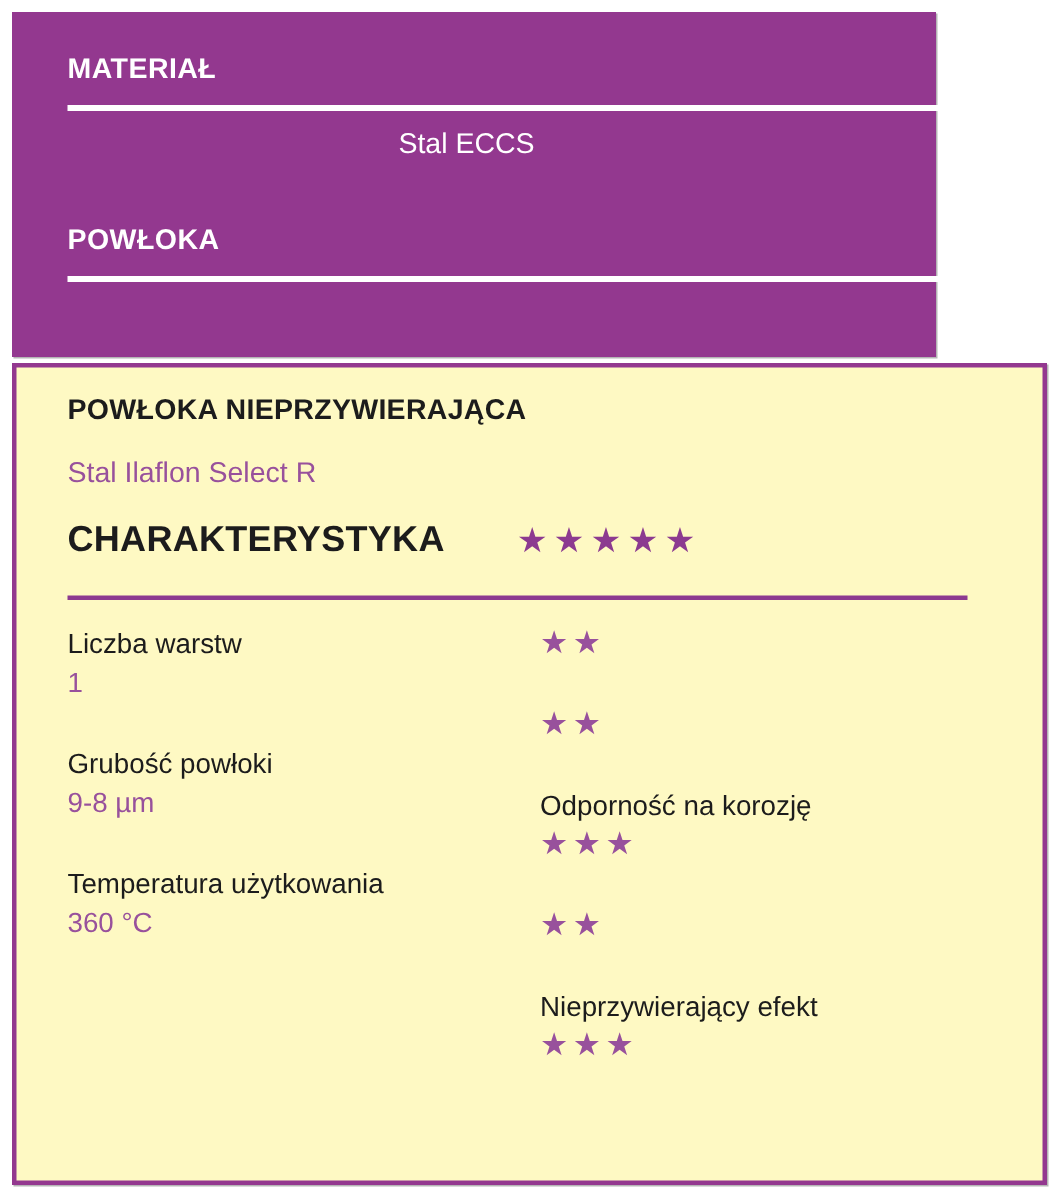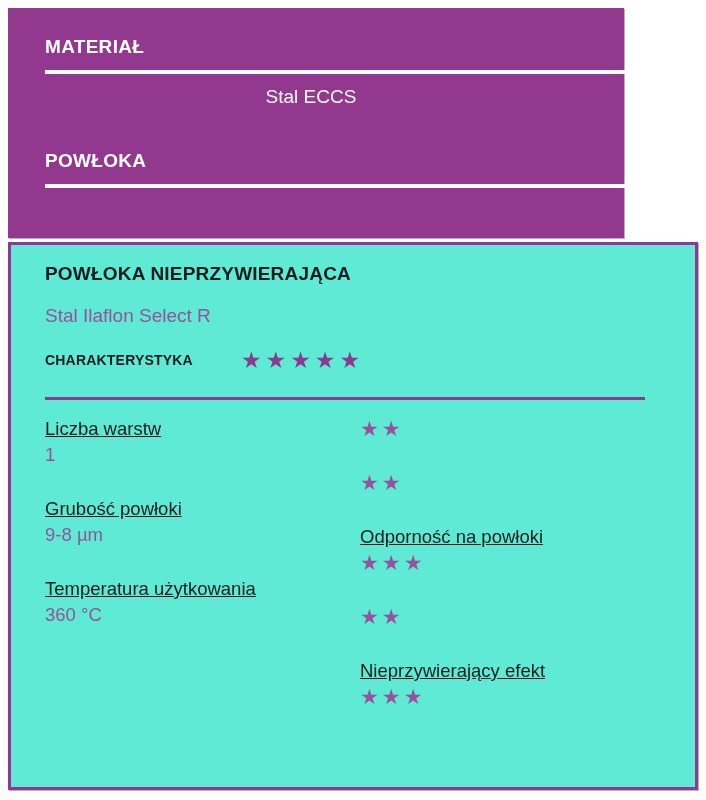--- a/index.html
+++ b/index.html
@@ -47,21 +47,21 @@
     text-align: center;
   }
   .hfield + .hfield { margin-top: 42px; }
 
   
   .card {
     margin-top: 4px;
     width: 690px;
     height: 548px;
     box-sizing: border-box;
-    background: #5eead4;
+    background: #fef9c3;
     border: 3px solid var(--brand);
     padding: 18px 28px 0 34px;
     box-shadow: 1px 1px 0 rgba(90,90,90,0.45);
   }
   .card-title {
     color: #1c1c1c;
     font-weight: bold;
     font-size: 19px;
     line-height: 22px;
     letter-spacing: 0.2px;
@@ -73,21 +73,21 @@
     line-height: 22px;
   }
   .char-row {
     margin-top: 22px;
     display: flex;
     align-items: center;
   }
   .char-title {
     color: #1c1c1c;
     font-weight: bold;
-    font-size: 14px;
+    font-size: 24px;
     line-height: 22px;
     letter-spacing: 0.2px;
     text-align: right;
   }
   .stars {
     color: var(--star-purple);
     letter-spacing: 3px;
     white-space: nowrap;
   }
   .stars.big {
@@ -106,21 +106,20 @@
     margin-top: 16px;
     display: flex;
   }
   .col.left  { width: 315px; flex: none; }
   .col.right { flex: 1; }
   .prop { margin-bottom: 28px; }
   .prop-label {
     color: #1c1c1c;
     font-size: 18.5px;
     line-height: 26px;
-    text-decoration: underline;
   }
   .prop-value {
     color: var(--value-purple);
     font-size: 18.5px;
     line-height: 26px;
   }
   .prop-stars {
     font-size: 21px;
     line-height: 26px;
   }
@@ -170,21 +169,21 @@
       </div>
 
       <div class="col right">
         <div class="prop">
           <div class="prop-value stars prop-stars">★★</div>
         </div>
         <div class="prop">
           <div class="prop-value stars prop-stars">★★</div>
         </div>
         <div class="prop">
-          <div class="prop-label">Odporność na powłoki</div>
+          <div class="prop-label">Odporność na korozję</div>
           <div class="prop-value stars prop-stars">★★★</div>
         </div>
         <div class="prop">
           <div class="prop-value stars prop-stars">★★</div>
         </div>
         <div class="prop">
           <div class="prop-label">Nieprzywierający efekt</div>
           <div class="prop-value stars prop-stars">★★★</div>
         </div>
       </div>

